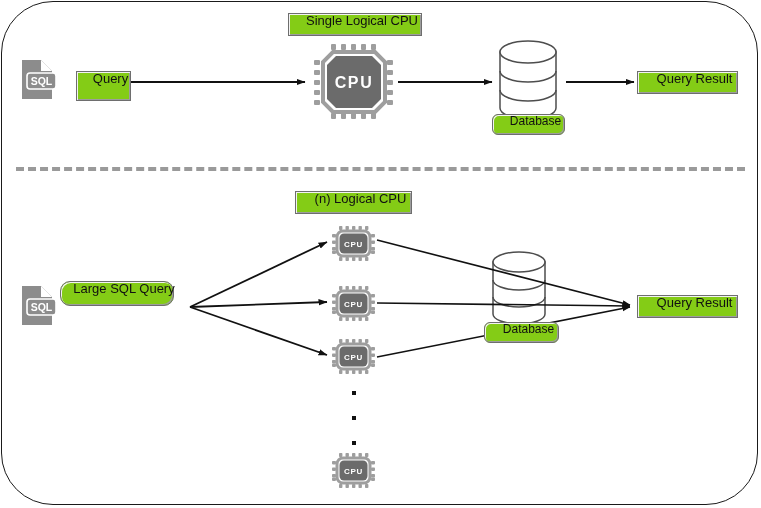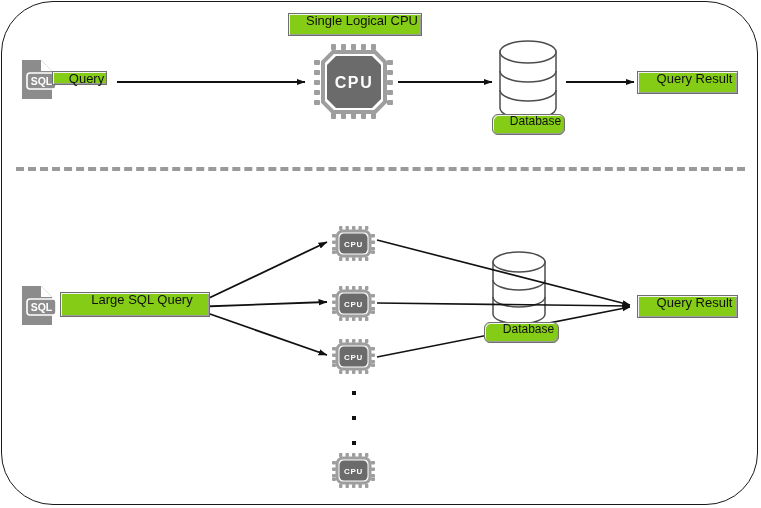--- a/index.html
+++ b/index.html
@@ -230,40 +230,43 @@
       <path d="M493,297 a26,10 0 0 0 52,0" fill="none"></path>
     </g>
 
     <g stroke="#111" stroke-width="1.6" fill="none">
       <line x1="377" y1="240" x2="630" y2="305" marker-end="url(#ahs)"></line>
       <line x1="377" y1="303" x2="630" y2="306" marker-end="url(#ahs)"></line>
       <line x1="377" y1="357" x2="630" y2="307" marker-end="url(#ahs)"></line>
     </g>
   </svg>
 
-  <div class="lbox" style="left:52px;top:71px;width:55px;height:14px;">
+  <div class="lbox" style="left:76px;top:71px;width:55px;height:30px;">
     <span>Query</span>
   </div>
 
   <div class="lbox" style="left:288px;top:13px;width:134px;height:23px;">
     <span>Single Logical CPU</span>
   </div>
 
   <div class="lbox sm" style="left:492px;top:114px;width:73px;height:21px;">
     <span>Database</span>
   </div>
 
   <div class="lbox" style="left:637px;top:71px;width:101px;height:23px;">
     <span>Query Result</span>
   </div>
 
-  <div class="lbox" style="left:60px;top:292px;width:150px;height:25px;">
+  <div class="lbox" style="left:60px;top:281px;width:114px;height:25px;border-radius:10px;">
     <span>Large SQL Query</span>
   </div>
 
+  <div class="lbox" style="left:295px;top:191px;width:117px;height:23px;">
+    <span>(n) Logical CPU</span>
+  </div>
 
   <div class="lbox sm" style="left:484px;top:322px;width:75px;height:21px;">
     <span>Database</span>
   </div>
 
   <div class="lbox" style="left:637px;top:295px;width:101px;height:23px;">
     <span>Query Result</span>
   </div>
 
   <div class="dot" style="left:352px;top:391px;"></div>

